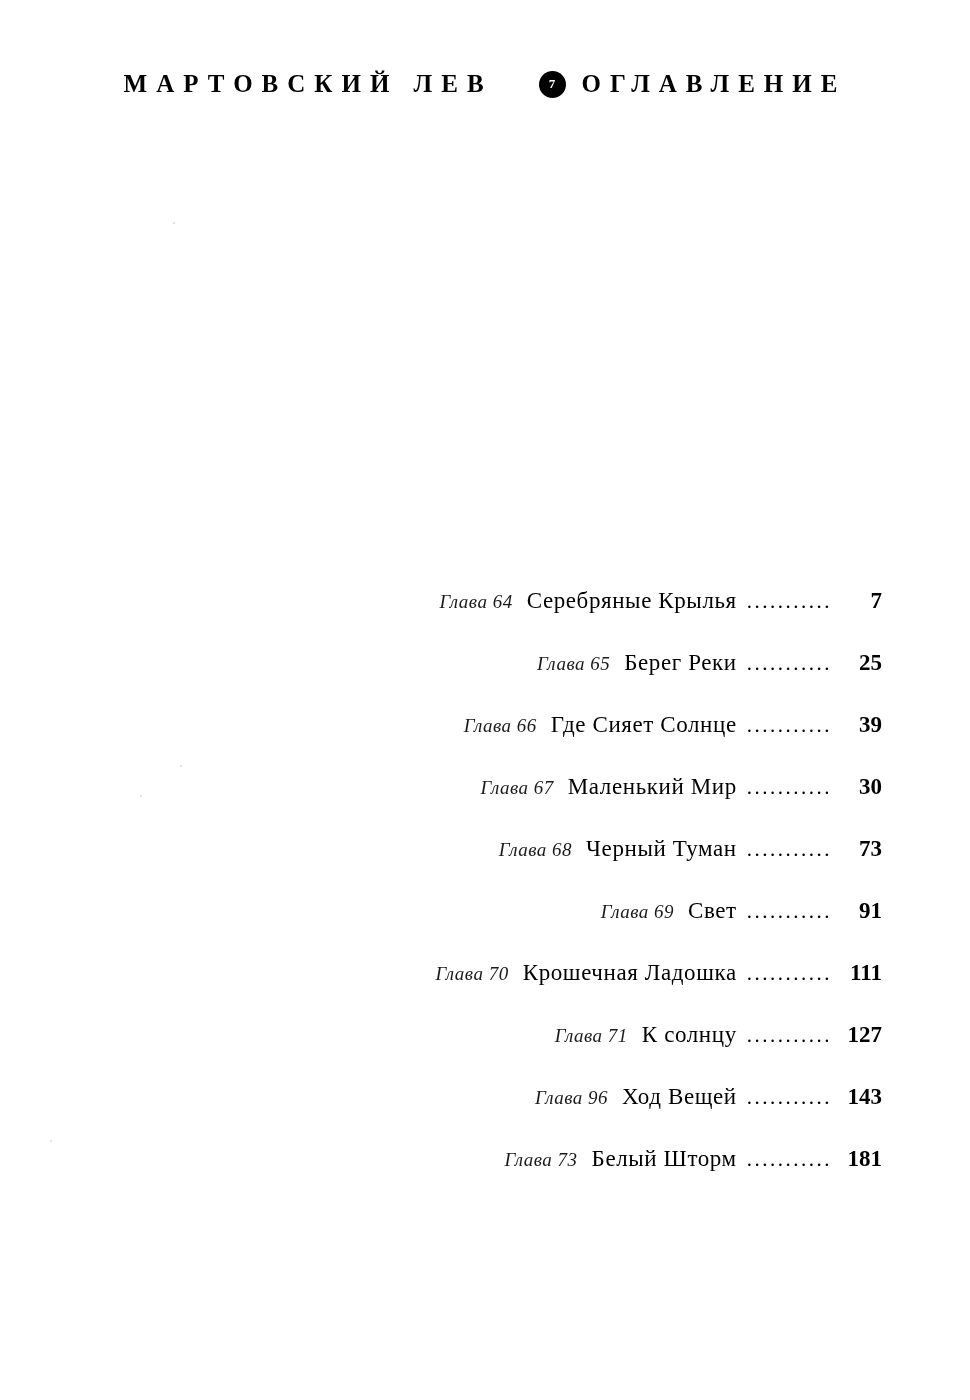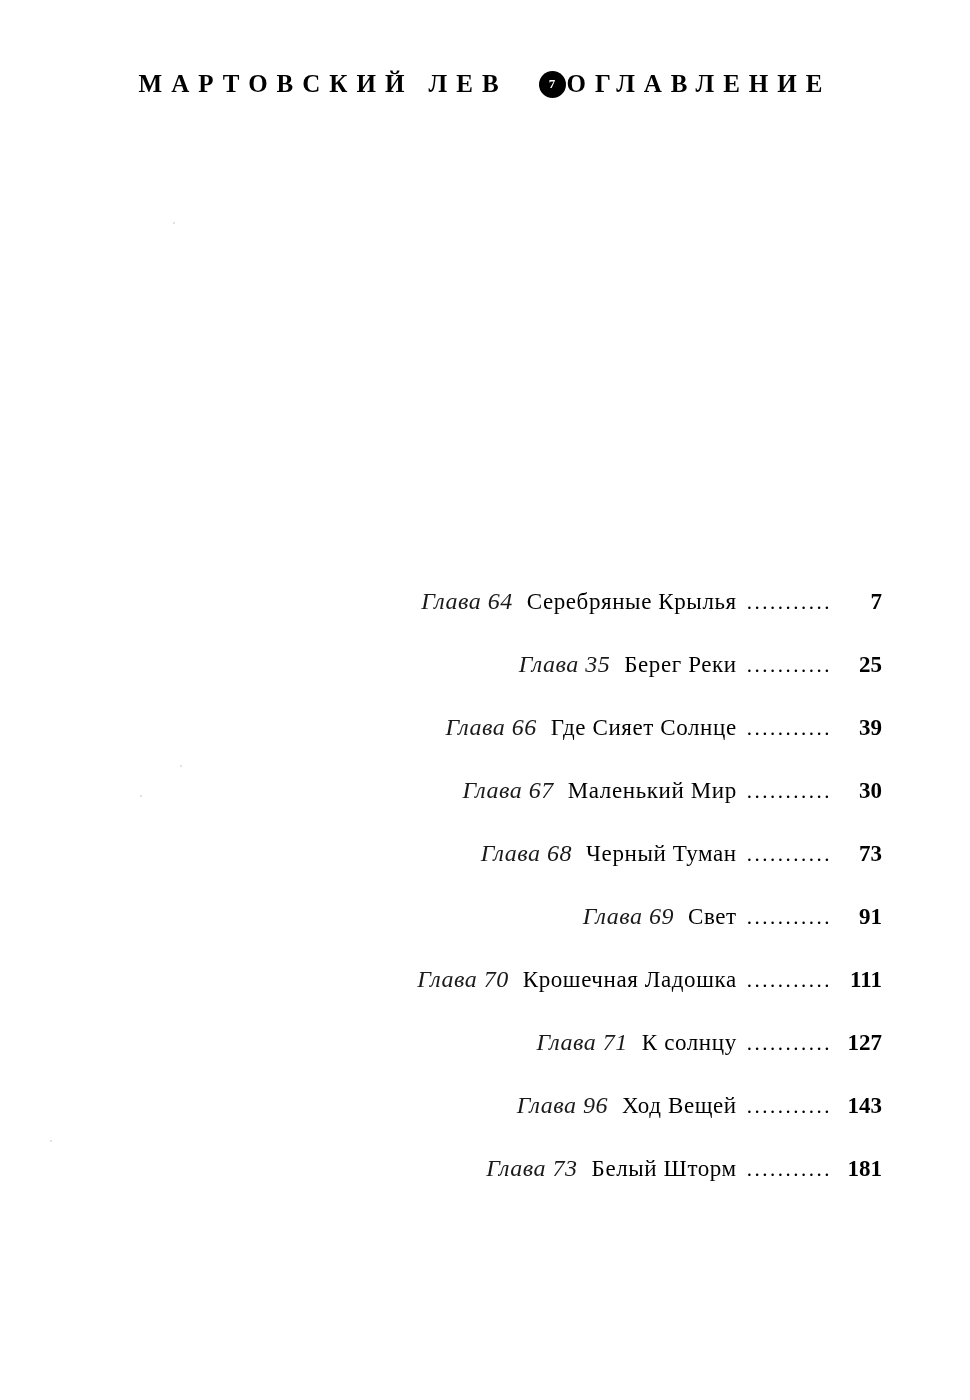--- a/index.html
+++ b/index.html
@@ -19,21 +19,21 @@
 
   
   .header {
     position: absolute;
     top: 70px;
     left: 0;
     width: 970px;
     display: flex;
     align-items: center;
     justify-content: center;
-    gap: 1px;
+    gap: 16px;
   }
   .header-title {
     font-family: "Liberation Serif", serif;
     font-size: 25px;
     font-weight: bold;
     letter-spacing: 9px;
     text-transform: uppercase;
     white-space: nowrap;
   }
   .header-left {
@@ -71,21 +71,21 @@
   .toc-row {
     display: flex;
     align-items: baseline;
     justify-content: flex-end;
     margin-bottom: 36px;
     white-space: nowrap;
   }
   .chapter-label {
     font-family: "Liberation Serif", serif;
     font-style: italic;
-    font-size: 24px;
+    font-size: 19px;
     letter-spacing: 0.5px;
     color: #1a1a1a;
   }
   .chapter-title {
     font-family: "Liberation Serif", serif;
     font-size: 23px;
     font-weight: normal;
     letter-spacing: 0.6px;
     margin-left: 14px;
     color: #000000;
@@ -134,21 +134,21 @@
   <div class="toc">
 
     <div class="toc-row">
       <span class="chapter-label">Глава 64</span>
       <span class="chapter-title">Серебряные Крылья</span>
       <span class="dots">...........</span>
       <span class="page-num">7</span>
     </div>
 
     <div class="toc-row">
-      <span class="chapter-label">Глава 35</span>
+      <span class="chapter-label">Глава 65</span>
       <span class="chapter-title">Берег Реки</span>
       <span class="dots">...........</span>
       <span class="page-num">25</span>
     </div>
 
     <div class="toc-row">
       <span class="chapter-label">Глава 66</span>
       <span class="chapter-title">Где Сияет Солнце</span>
       <span class="dots">...........</span>
       <span class="page-num">39</span>

